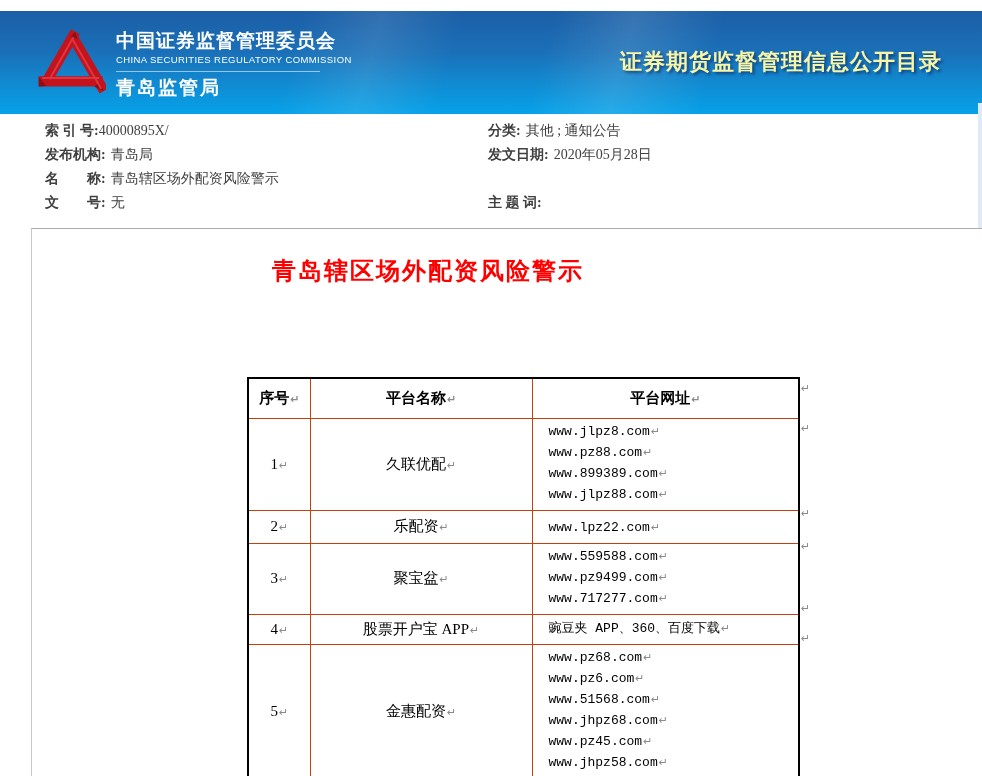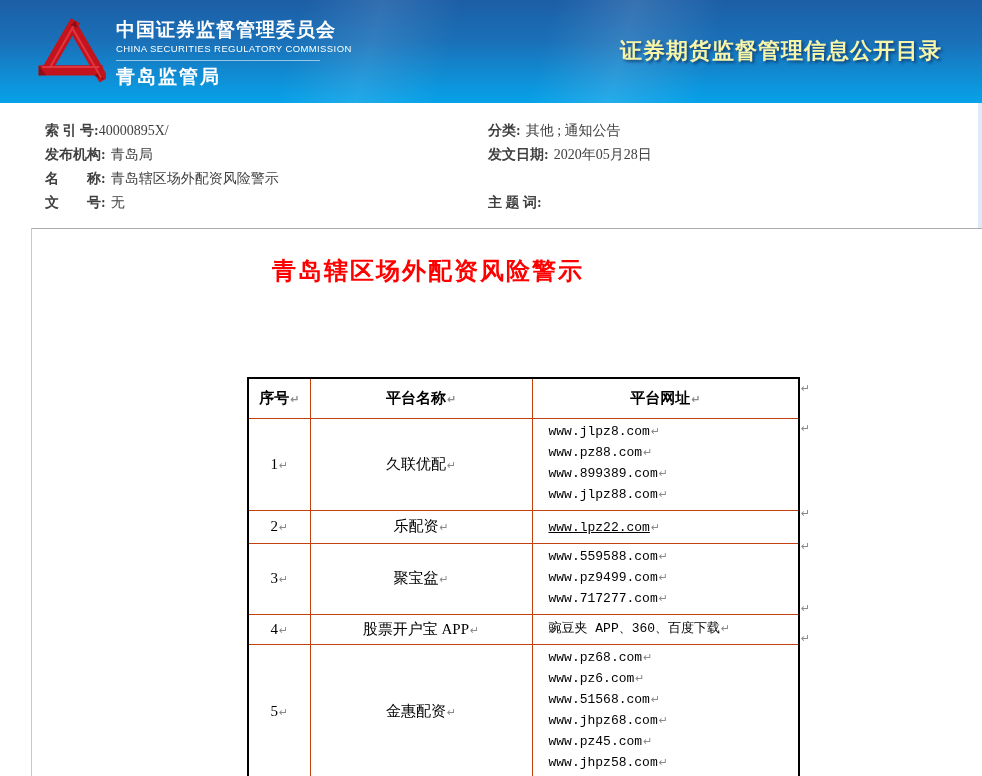--- a/index.html
+++ b/index.html
@@ -1,21 +1,21 @@
 <!DOCTYPE html>
 <html><head>
 <meta charset="utf-8">
 <style>
   * { margin:0; padding:0; box-sizing:border-box; }
   html,body { width:982px; height:776px; background:#fff; overflow:hidden;
               font-family:"Liberation Sans","DejaVu Sans",sans-serif; }
 
   
   .header {
-    position:absolute; left:0; top:0; width:982px; height:103px;
+    position:absolute; left:0; top:11px; width:982px; height:103px;
     background-image:
       linear-gradient(105deg, rgba(255,255,255,0) 30%, rgba(255,255,255,.10) 38%, rgba(255,255,255,0) 46%,
                       rgba(255,255,255,0) 55%, rgba(255,255,255,.12) 63%, rgba(255,255,255,0) 72%),
       linear-gradient(180deg, #1c5ea6 0%, #1a70b8 40%, #0f8ed5 75%, #06a2e9 100%);
     overflow:hidden;
   }
   .logo { position:absolute; left:38px; top:10px; width:68px; height:84px; }
   .org-block { position:absolute; left:116px; top:18px; color:#fff; }
   .org-cn { font-size:19px; font-weight:bold; letter-spacing:1px; line-height:24px; }
   .org-en { font-size:9.5px; font-weight:normal; letter-spacing:.4px; line-height:13px; white-space:nowrap; }
@@ -56,21 +56,21 @@
 
   
   .tbl-wrap { position:absolute; left:215px; top:148px; }
   table { border-collapse:collapse; table-layout:fixed; width:551px; border:2px solid #000; }
   th,td { border:1px solid #c2410c; overflow:hidden; }
   th { font-size:15px; font-weight:bold; text-align:center; vertical-align:middle; }
   td.c-no, td.c-name { font-size:15px; text-align:center; vertical-align:middle; }
   td.c-urls { vertical-align:bottom; padding:2px 0 5px 16px; }
   .url-line { font-family:"Liberation Mono","DejaVu Sans Mono",monospace;
               font-size:13px; line-height:21px; white-space:nowrap; }
-  .url-line .u { text-decoration:underline; }
+  .url-line .u { }
   .mark { color:#8a8a8a; font-size:11px; margin-left:1px; font-family:"DejaVu Sans",sans-serif; }
   .row-mark { position:absolute; left:554px; color:#8a8a8a; font-size:11px;
               font-family:"DejaVu Sans",sans-serif; }
 </style>
 </head>
 <body>
 
 <div class="header">
   <svg class="logo" viewBox="0 0 100 100">
     <line x1="50" y1="10" x2="97" y2="91" stroke="#c3141e" stroke-width="15"></line>

